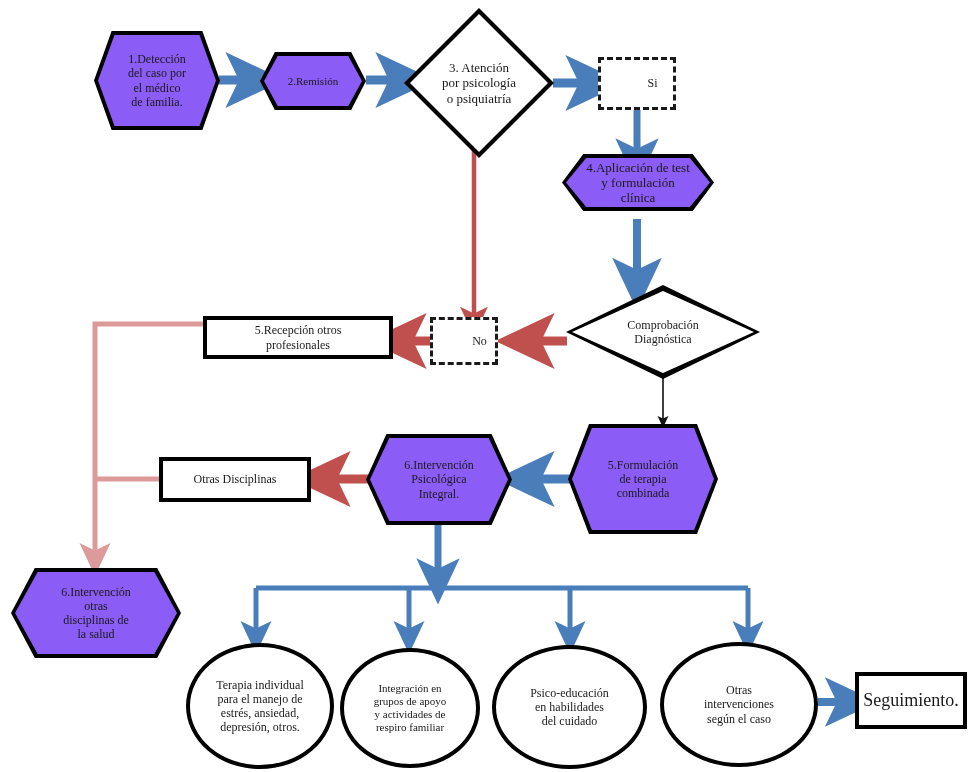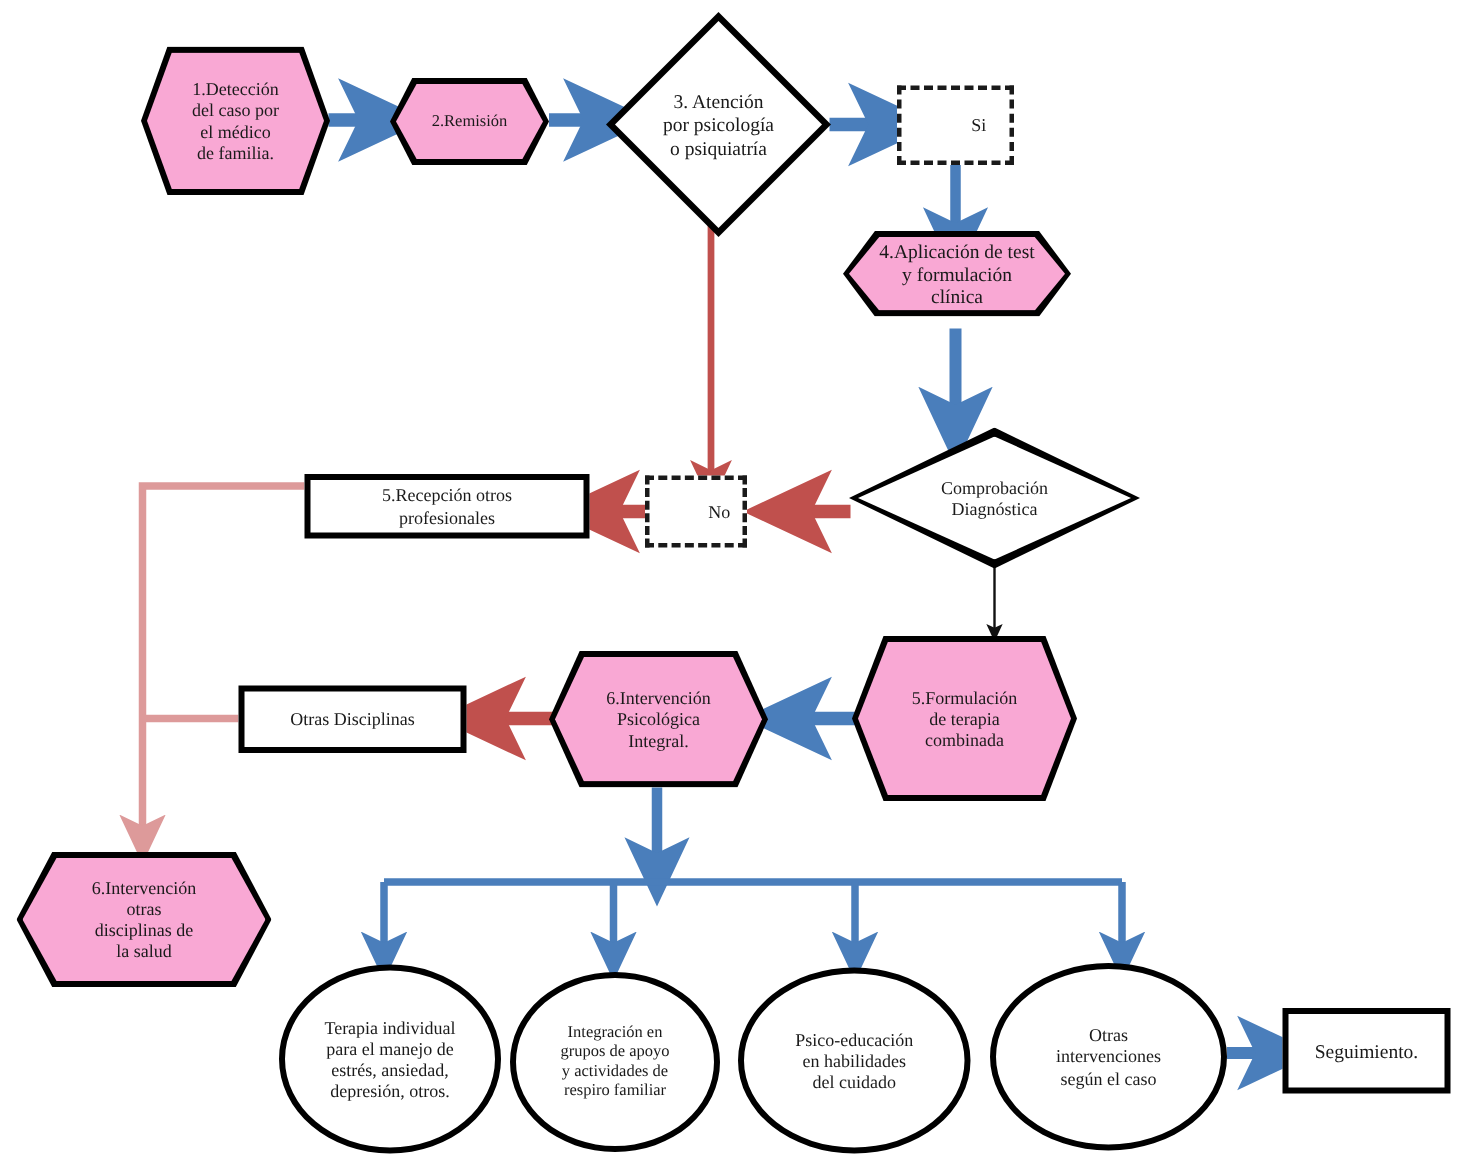--- a/index.html
+++ b/index.html
@@ -45,21 +45,21 @@
   }
 
   
   .hex {
     background: #000000;
     clip-path: polygon(14% 0%, 86% 0%, 100% 50%, 86% 100%, 14% 100%, 0% 50%);
   }
   .hex .inner {
     position: absolute;
     left: 4px; top: 4px; right: 4px; bottom: 4px;
-    background: #f9a8d4;
+    background: #8b5cf6;
     clip-path: polygon(14% 0%, 86% 0%, 100% 50%, 86% 100%, 14% 100%, 0% 50%);
     display: flex;
     align-items: center;
     justify-content: center;
   }
 
   
   .dia {
     background: #000000;
     clip-path: polygon(50% 0%, 100% 50%, 50% 100%, 0% 50%);
@@ -90,21 +90,21 @@
   
   .ell {
     background: #ffffff;
     border: 4px solid #000000;
     border-radius: 50%;
   }
 
   .t-xs  { font-size: 13px; }
   .t-sm  { font-size: 11px; }
   .t-md  { font-size: 12px; }
-  .t-lg  { font-size: 13px; }
+  .t-lg  { font-size: 18px; }
 </style>
 </head>
 <body>
 
 <div id="canvas">
 
   <svg id="edges" viewBox="0 0 975 772" width="975" height="772" xmlns="http://www.w3.org/2000/svg">
     <defs>
       <marker id="ahBlue" markerWidth="7" markerHeight="7" refX="3.4" refY="3.5" orient="auto" markerUnits="strokeWidth">
         <path d="M0,0.4 L6.6,3.5 L0,6.6 L1.5,3.5 Z" fill="#4a7ebb"></path>

